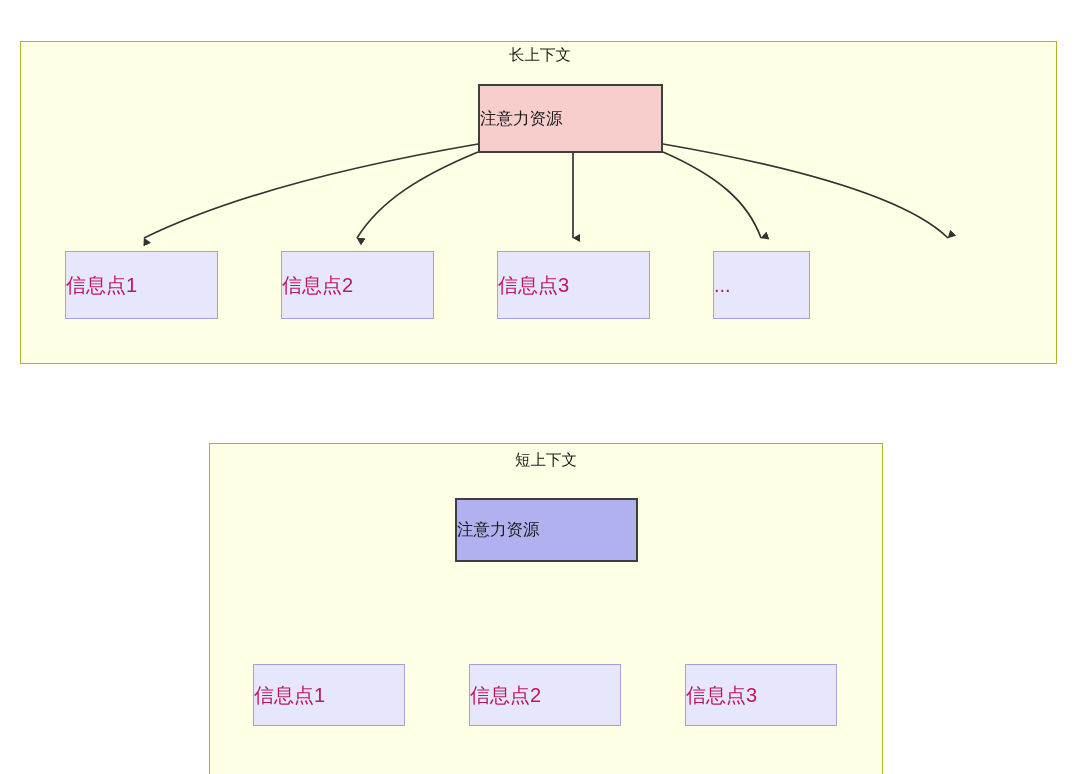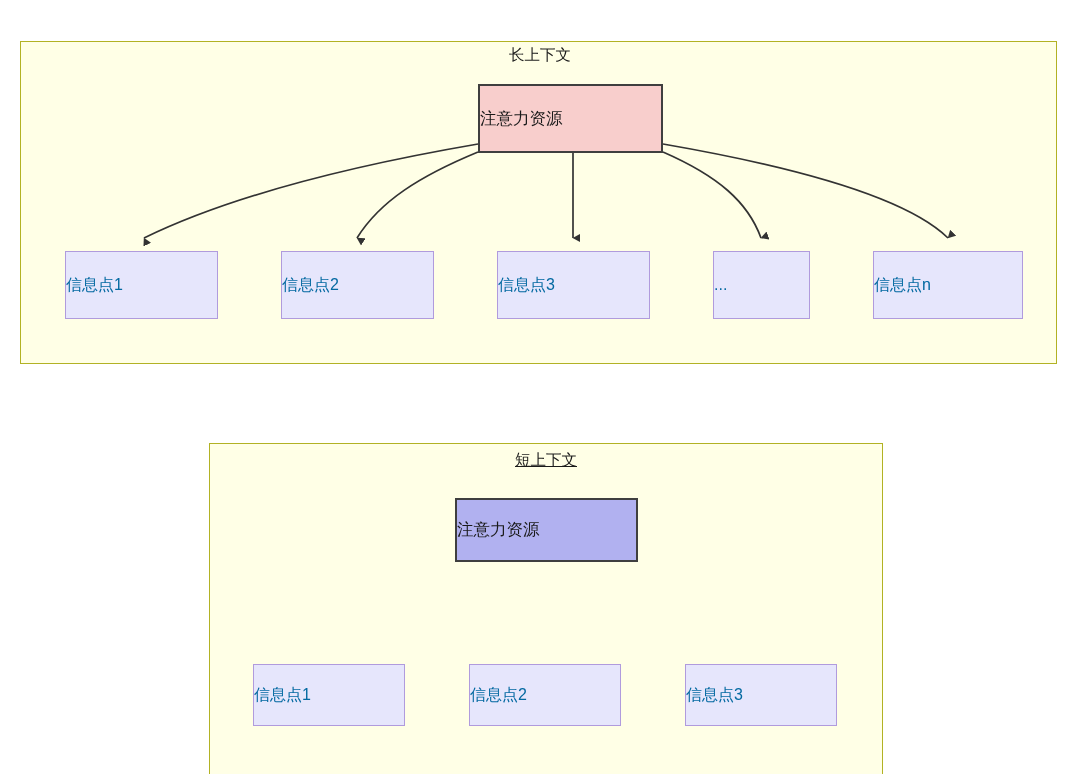--- a/index.html
+++ b/index.html
@@ -43,22 +43,22 @@
   }
   .node-attention-short {
     background: #b1b1f0;
     border: 2.6px solid #3f3f3f;
     color: #1a1a1a;
     font-size: 16.5px;
   }
   .node-info {
     background: #e6e6fc;
     border: 1.7px solid #b09bdd;
-    color: #0369a1;
-    font-size: 16px;
+    color: #be185d;
+    font-size: 20px;
   }
   .group-title {
     position: absolute;
     color: #1a1a1a;
     font-size: 15.5px;
     text-align: center;
     white-space: nowrap;
   }
   .edge-layer {
     position: absolute;
@@ -104,26 +104,23 @@
   </div>
   <div class="node node-info" style="left:281px; top:235px; width:153px; height:68px;">
     <span>信息点2</span>
   </div>
   <div class="node node-info" style="left:497px; top:235px; width:153px; height:68px;">
     <span>信息点3</span>
   </div>
   <div class="node node-info" style="left:713px; top:235px; width:97px; height:68px;">
     <span>...</span>
   </div>
-  <div class="node node-info" style="left:873px; top:235px; width:150px; height:68px;">
-    <span>信息点n</span>
-  </div>
 
   <div class="container-box" style="left:209px; top:427px; width:674px; height:332px;"></div>
-  <div class="group-title" style="left:486px; top:434px; width:120px;text-decoration:underline;">短上下文</div>
+  <div class="group-title" style="left:486px; top:434px; width:120px;">短上下文</div>
 
   <div class="node node-attention-short" style="left:455px; top:482px; width:183px; height:64px;">
     <span>注意力资源</span>
   </div>
 
   <div class="node node-info" style="left:253px; top:648px; width:152px; height:62px;">
     <span>信息点1</span>
   </div>
   <div class="node node-info" style="left:469px; top:648px; width:152px; height:62px;">
     <span>信息点2</span>

